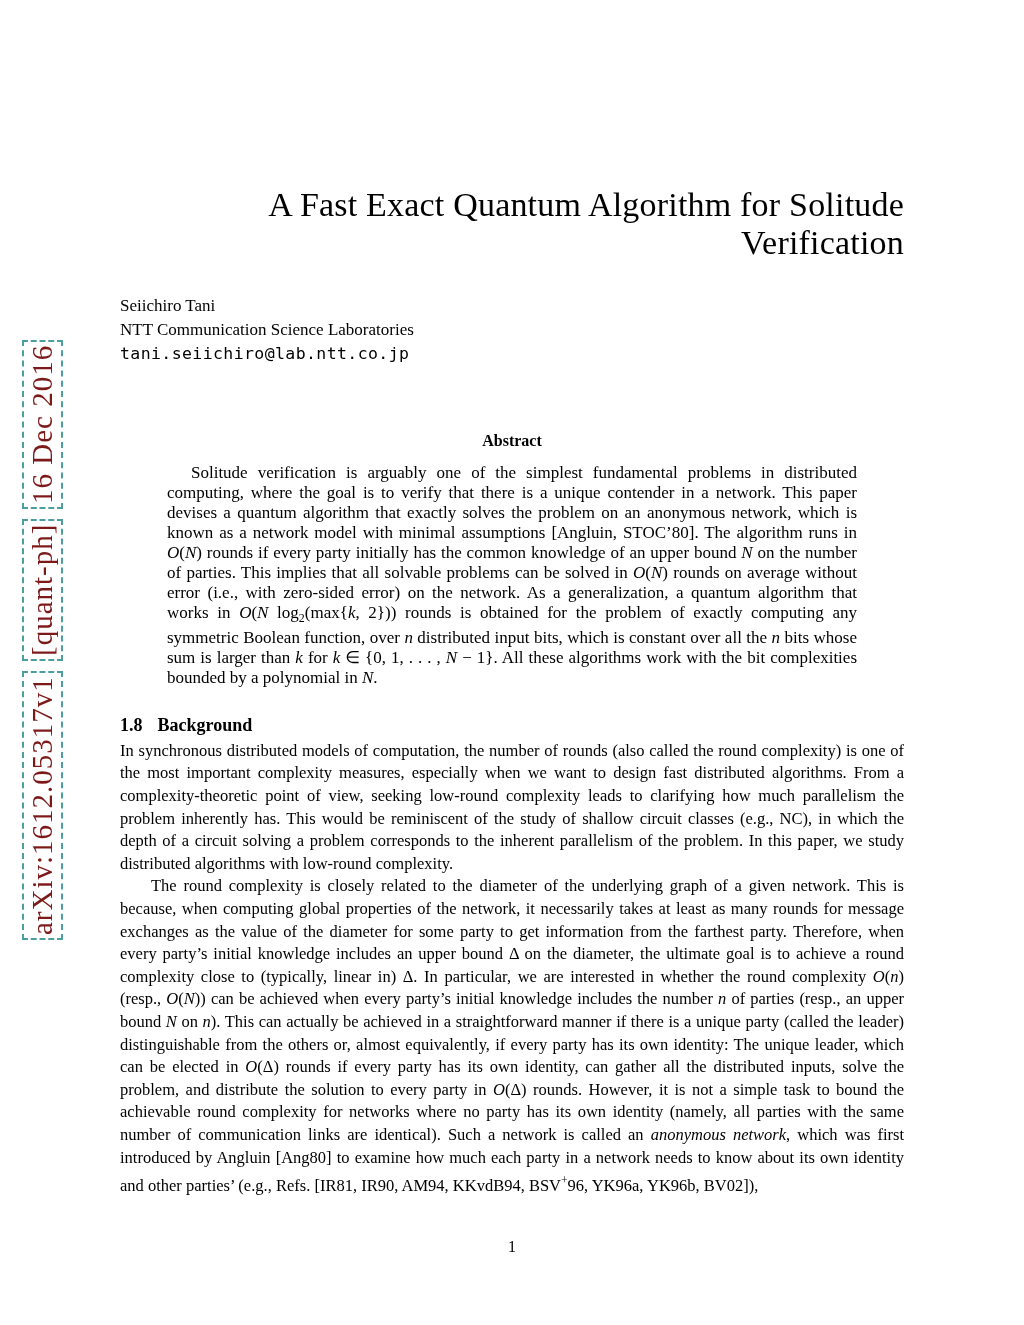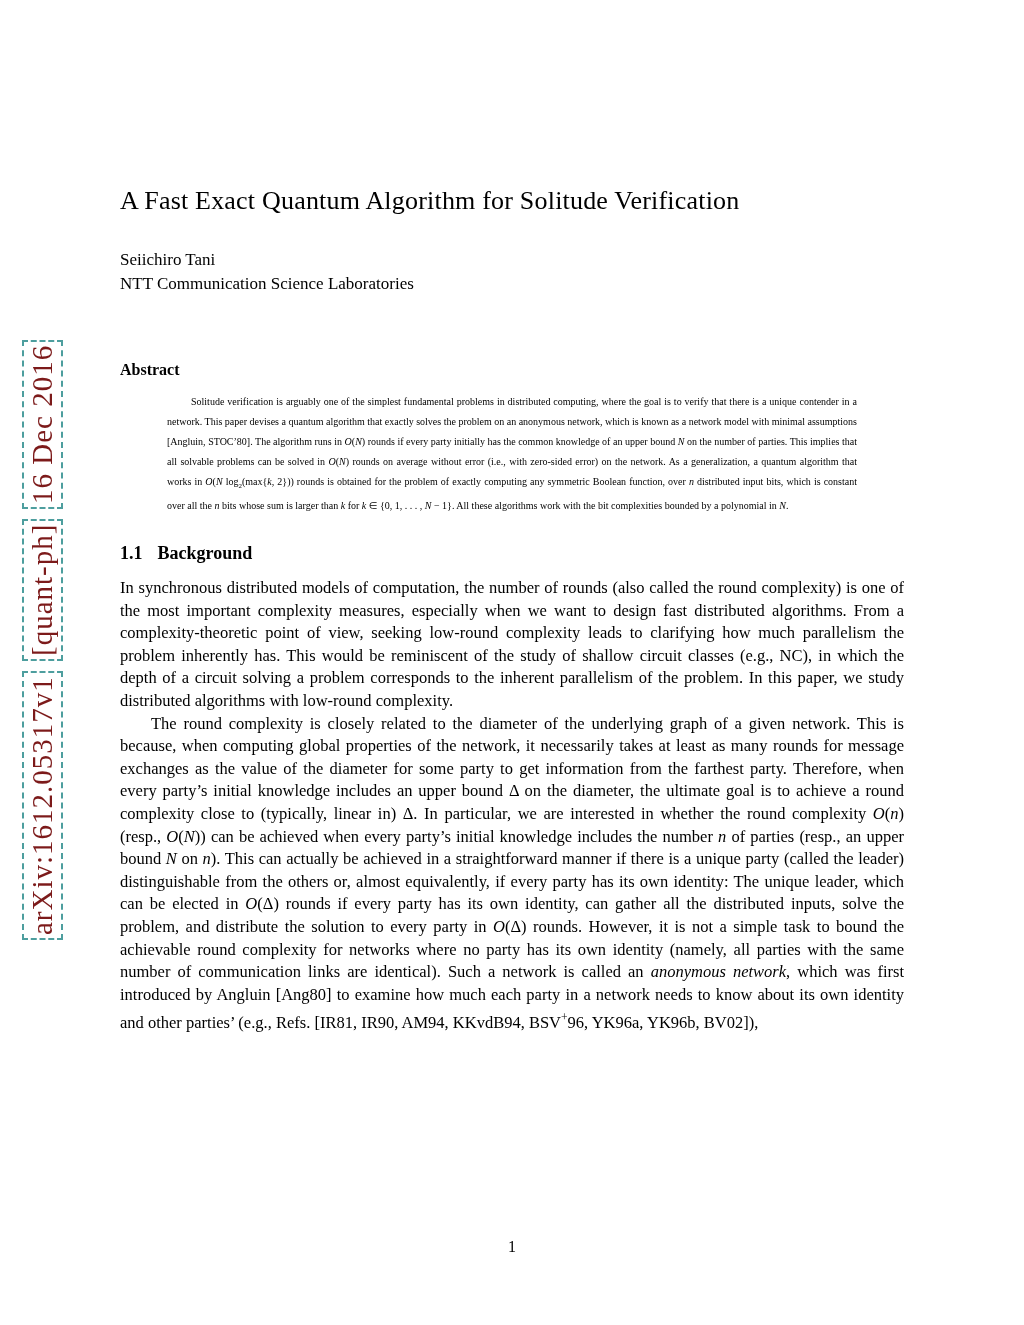--- a/index.html
+++ b/index.html
@@ -41,47 +41,48 @@
   
   .page {
     position: absolute;
     left: 120px;
     top: 0;
     width: 784px;
   }
 
   .title {
     margin: 186px 0 0 0;
-    text-align: left;
-    font-size: 26px;
+    text-align: right;
+    font-size: 34px;
     font-weight: 500;
     letter-spacing: 0.2px;
   }
 
   .author-block {
     margin-top: 32px;
     text-align: left;
     font-size: 17px;
     line-height: 23.5px;
   }
   .author-block .email {
     font-family: "DejaVu Sans Mono", "Liberation Mono", monospace;
     font-size: 16.5px;
     letter-spacing: 0.4px;
     margin-top: 1px;
   }
 
   .abstract-heading {
     margin-top: 66px;
+    text-align: center;
     font-weight: bold;
     font-size: 16px;
   }
   .abstract-text {
     margin: 13px 47px 12px 47px;
-    font-size: 10px;
+    font-size: 17px;
     line-height: 20px;
     text-align: justify;
     text-indent: 24px;
   }
 
   .section {
     margin: 46px 0 0 0;
     font-size: 23px;
     font-weight: bold;
   }
@@ -95,21 +96,21 @@
   .subsection .subgap { display: inline-block; width: 15px; }
 
   .body-par {
     margin: 0;
     font-size: 16.5px;
     line-height: 22.6px;
     text-align: justify;
     text-indent: 31px;
   }
   .body-par.first {
-    margin-top: 13px;
+    margin-top: 4px;
     text-indent: 0;
   }
 
   .page-number {
     position: absolute;
     left: 0;
     top: 1238px;
     width: 100%;
     text-align: center;
     font-size: 16px;
@@ -127,26 +128,27 @@
   <span class="seg" style="border-color: rgb(77, 158, 158);">16 Dec 2016</span>
 </div>
 
 <div class="page">
 
   <h1 class="title">A Fast Exact Quantum Algorithm for Solitude Verification</h1>
 
   <div class="author-block">
     <div>Seiichiro Tani</div>
     <div>NTT Communication Science Laboratories</div>
+    <div class="email">tani.seiichiro@lab.ntt.co.jp</div>
   </div>
 
   <div class="abstract-heading">Abstract</div>
   <p class="abstract-text">Solitude verification is arguably one of the simplest fundamental problems in distributed computing, where the goal is to verify that there is a unique contender in a network. This paper devises a quantum algorithm that exactly solves the problem on an anonymous network, which is known as a network model with minimal assumptions [Angluin, STOC’80]. The algorithm runs in <i>O</i>(<i>N</i>) rounds if every party initially has the common knowledge of an upper bound <i>N</i> on the number of parties. This implies that all solvable problems can be solved in <i>O</i>(<i>N</i>) rounds on average without error (i.e., with zero-sided error) on the network. As a generalization, a quantum algorithm that works in <i>O</i>(<i>N</i> log<sub>2</sub>(max{<i>k</i>, 2})) rounds is obtained for the problem of exactly computing any symmetric Boolean function, over <i>n</i> distributed input bits, which is constant over all the <i>n</i> bits whose sum is larger than <i>k</i> for <i>k</i> ∈ {0, 1, . . . , <i>N</i> − 1}. All these algorithms work with the bit complexities bounded by a polynomial in <i>N</i>.</p>
 
 
-  <h3 class="subsection"><span>1.1</span><span class="subgap"></span><span>Background</span></h3>
+  <h3 class="subsection"><span>1.8</span><span class="subgap"></span><span>Background</span></h3>
 
   <p class="body-par first">In synchronous distributed models of computation, the number of rounds (also called the round complexity) is one of the most important complexity measures, especially when we want to design fast distributed algorithms. From a complexity-theoretic point of view, seeking low-round complexity leads to clarifying how much parallelism the problem inherently has. This would be reminiscent of the study of shallow circuit classes (e.g., NC), in which the depth of a circuit solving a problem corresponds to the inherent parallelism of the problem. In this paper, we study distributed algorithms with low-round complexity.</p>
   <p class="body-par">The round complexity is closely related to the diameter of the underlying graph of a given network. This is because, when computing global properties of the network, it necessarily takes at least as many rounds for message exchanges as the value of the diameter for some party to get information from the farthest party. Therefore, when every party’s initial knowledge includes an upper bound Δ on the diameter, the ultimate goal is to achieve a round complexity close to (typically, linear in) Δ. In particular, we are interested in whether the round complexity <i>O</i>(<i>n</i>) (resp., <i>O</i>(<i>N</i>)) can be achieved when every party’s initial knowledge includes the number <i>n</i> of parties (resp., an upper bound <i>N</i> on <i>n</i>). This can actually be achieved in a straightforward manner if there is a unique party (called the leader) distinguishable from the others or, almost equivalently, if every party has its own identity: The unique leader, which can be elected in <i>O</i>(Δ) rounds if every party has its own identity, can gather all the distributed inputs, solve the problem, and distribute the solution to every party in <i>O</i>(Δ) rounds. However, it is not a simple task to bound the achievable round complexity for networks where no party has its own identity (namely, all parties with the same number of communication links are identical). Such a network is called an <i>anonymous network</i>, which was first introduced by Angluin [Ang80] to examine how much each party in a network needs to know about its own identity and other parties’ (e.g., Refs. [IR81, IR90, AM94, KKvdB94, BSV<sup>+</sup>96, YK96a, YK96b, BV02]),</p>
 
 </div>
 
 <div class="page-number">1</div>
 
 </body></html>

